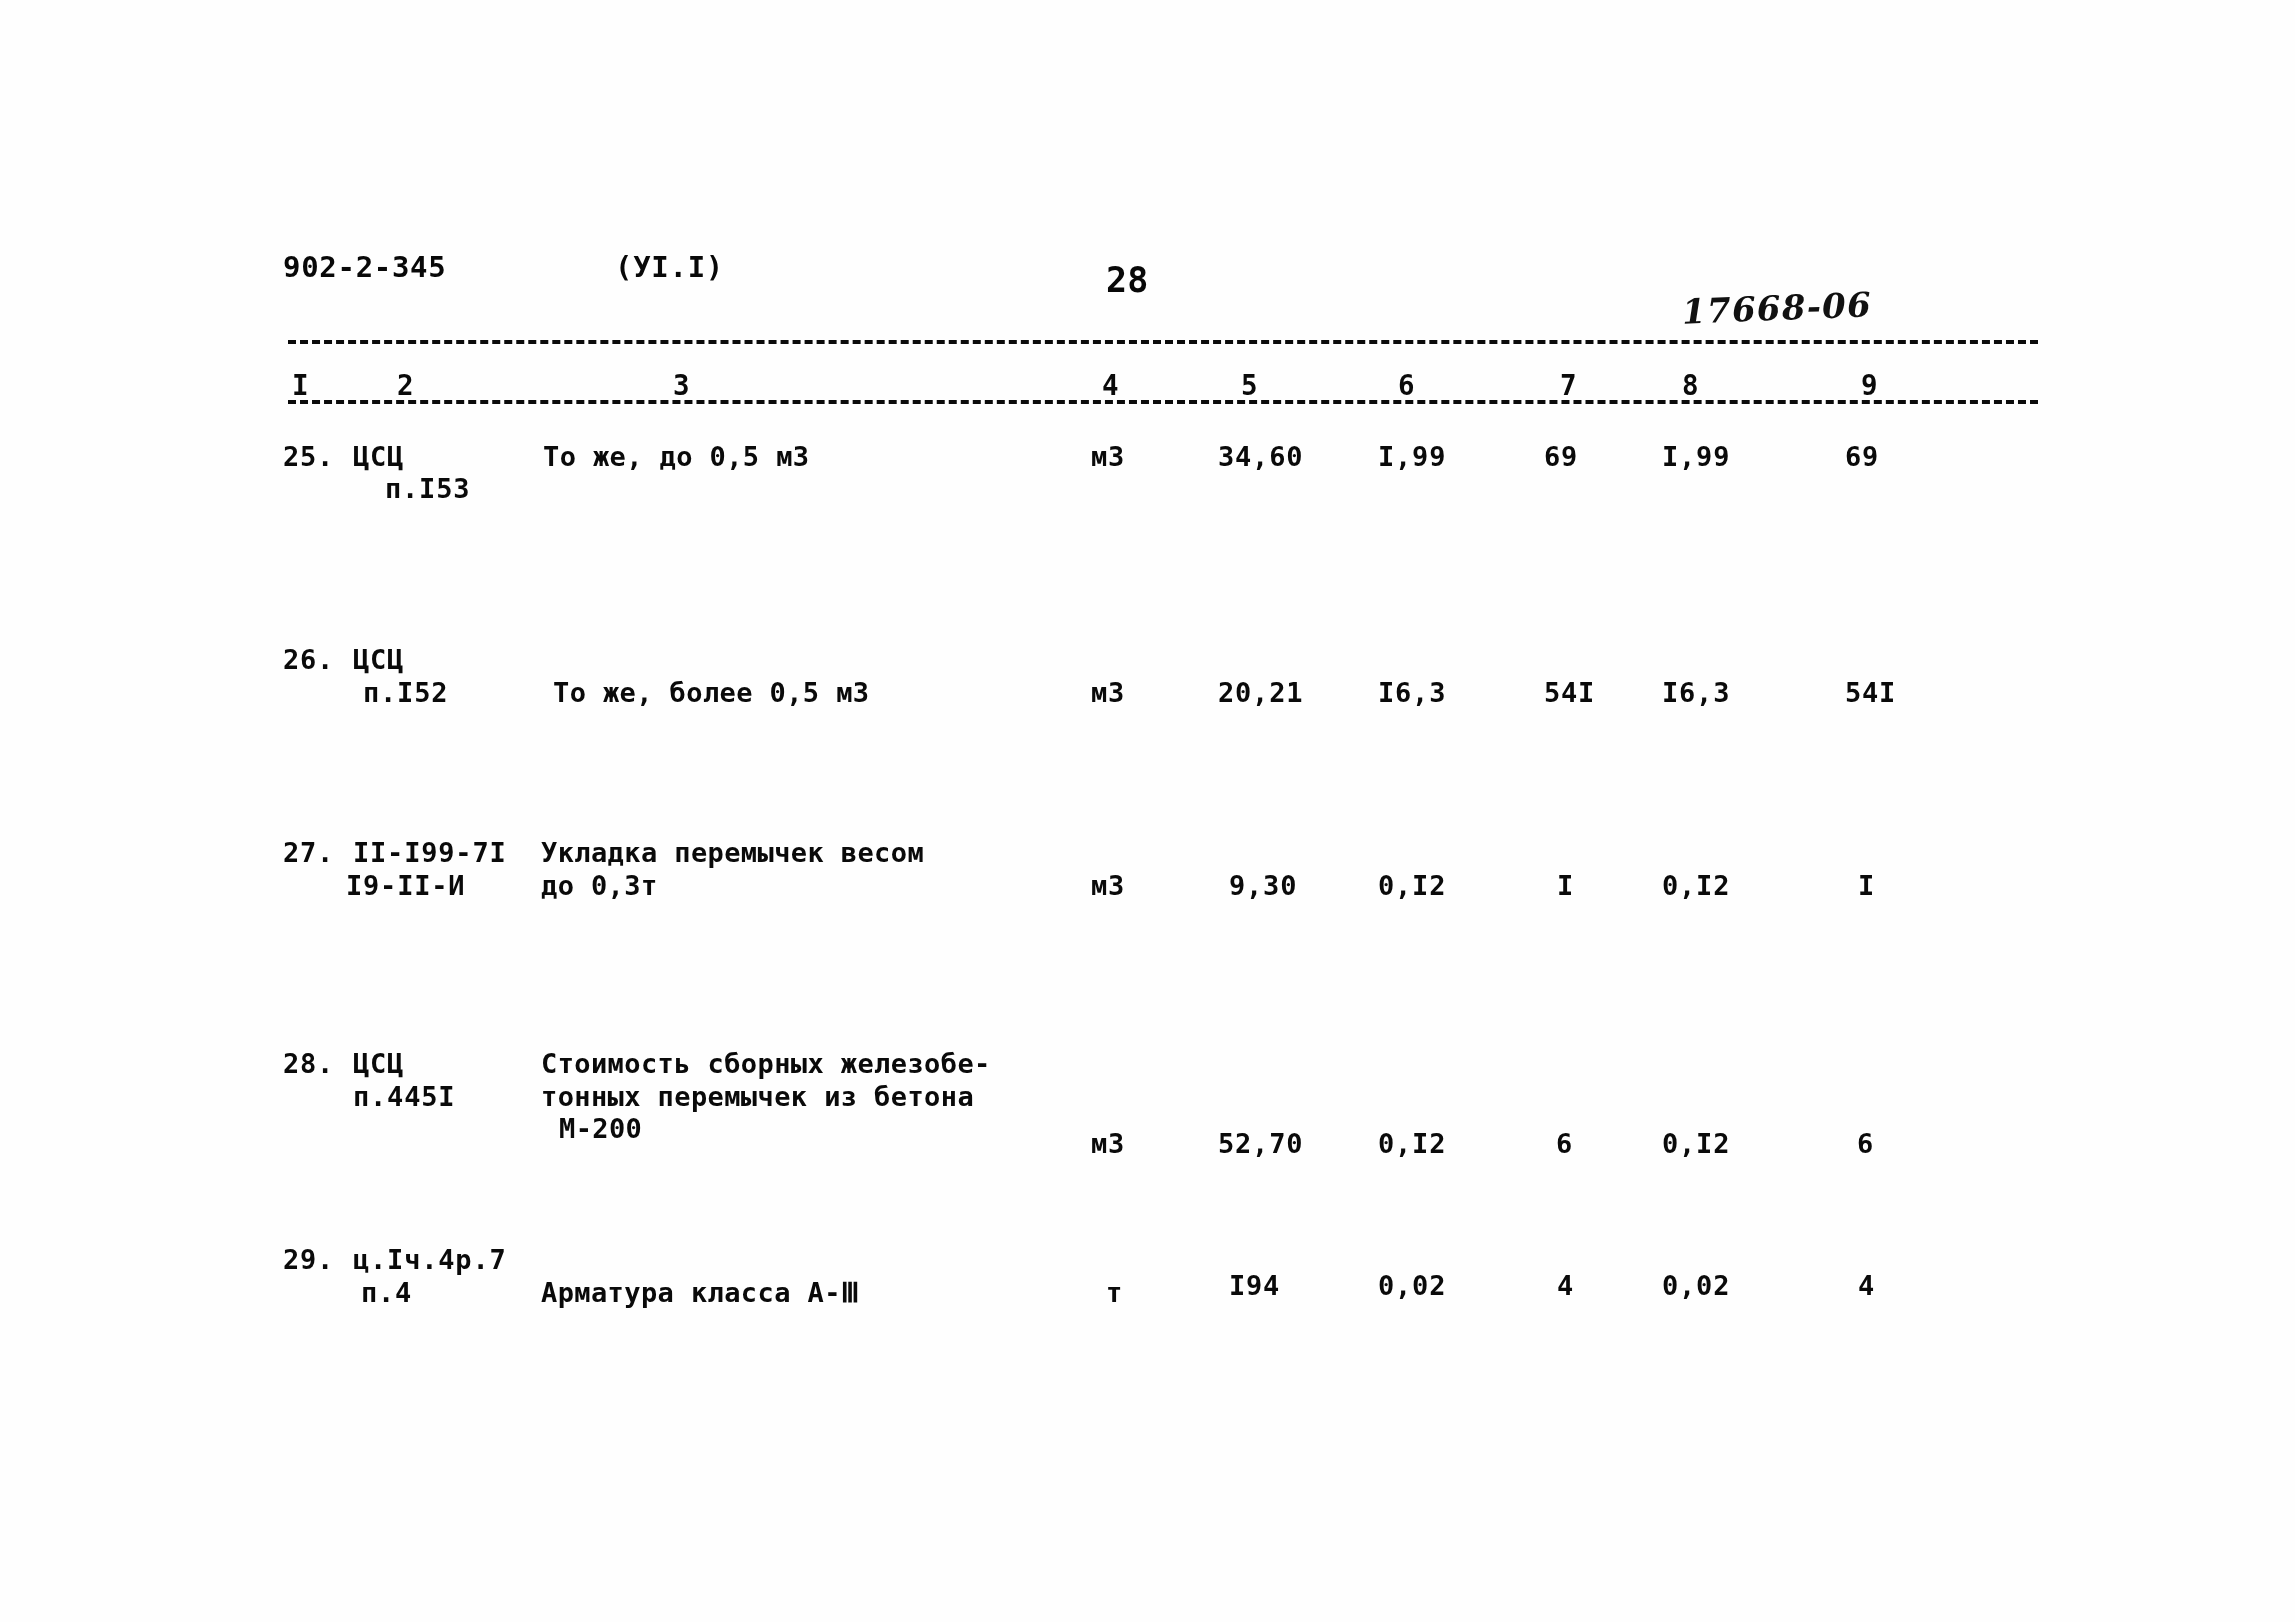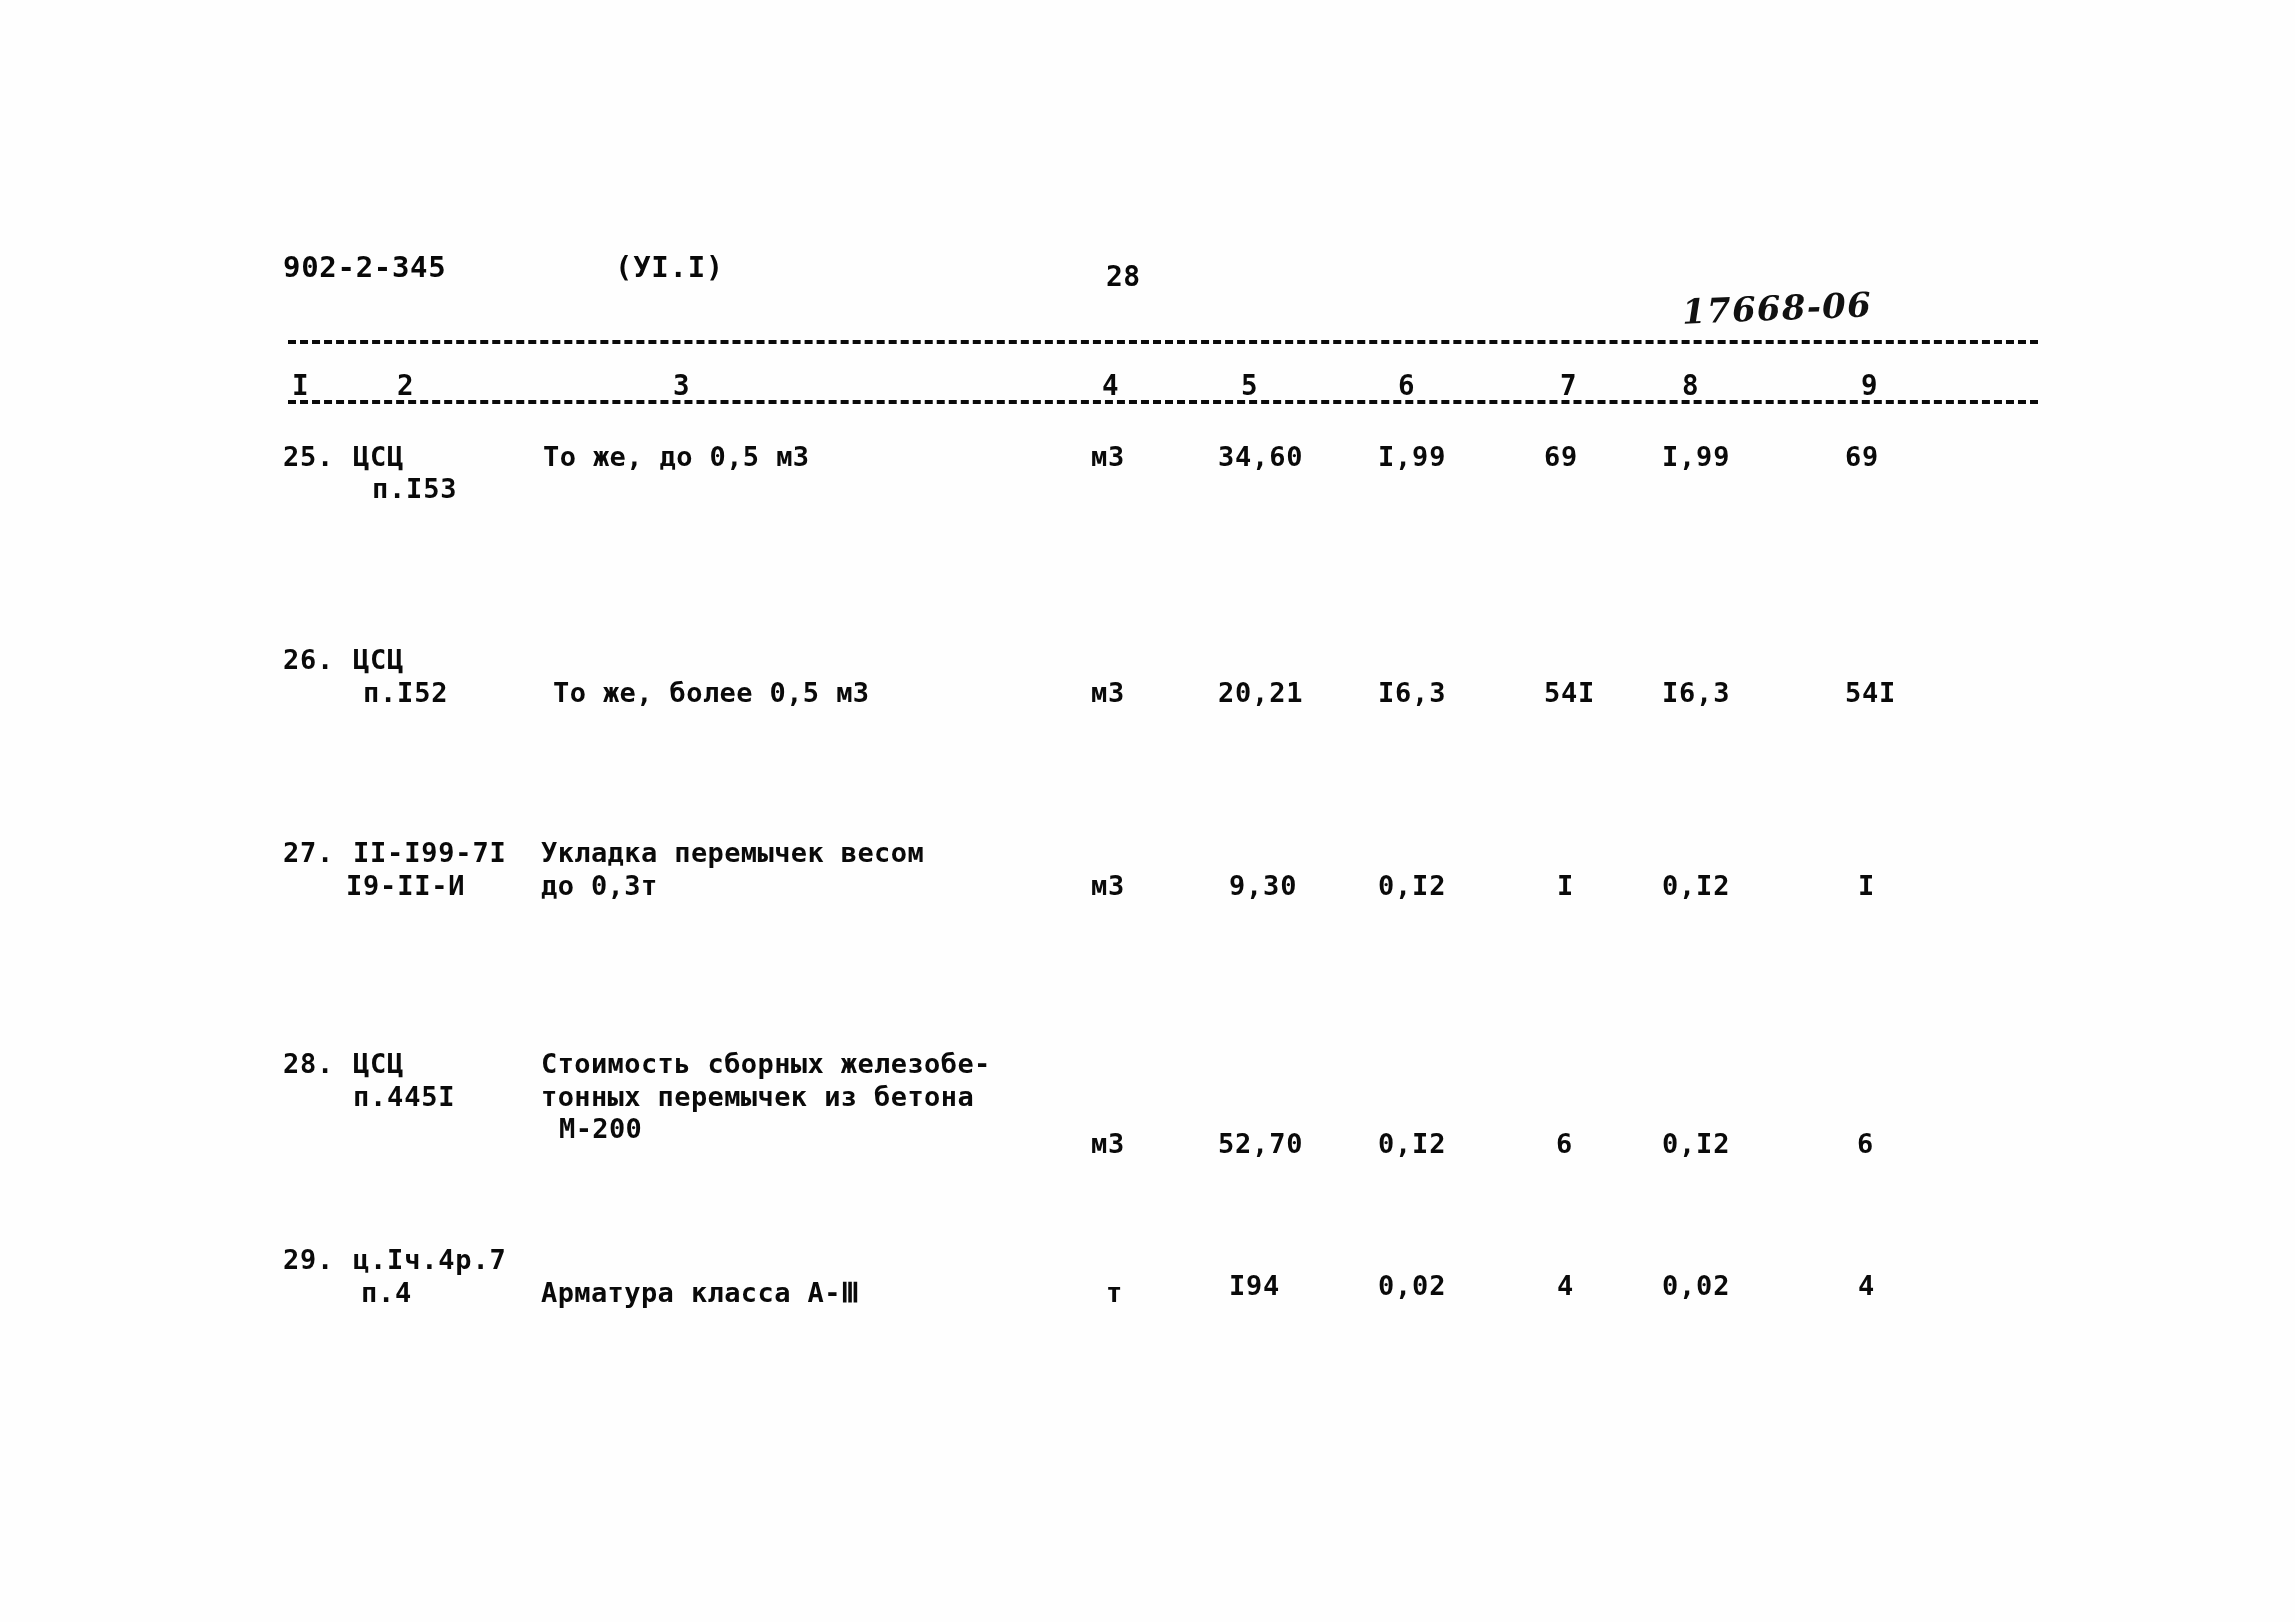--- a/index.html
+++ b/index.html
@@ -26,21 +26,21 @@
     color: #080808;
     -webkit-font-smoothing: none;
   }
   .mono {
     font-family: "DejaVu Sans Mono", "Liberation Mono", monospace;
   }
 
   
   .doc-code   { left: 283px;  top: 250px;  font-size: 29px; letter-spacing: 0.7px; }
   .part-code  { left: 605px;  top: 250px;  font-size: 29px; letter-spacing: 0.7px; margin-left: 10px; }
-  .page-no    { left: 1106px; top: 260px;  font-size: 28px; }
+  .page-no    { left: 1106px; top: 260px;  font-size: 35px; }
 
   
   .handwritten {
     position: absolute;
     left: 1682px;
     top: 288px;
     font-family: "DejaVu Serif", "Liberation Serif", serif;
     font-style: italic;
     font-weight: 700;
     font-size: 34px;
@@ -115,21 +115,21 @@
   <div class="colhdr mono" style="left:1098px">4</div>
   <div class="colhdr mono" style="left:1237px">5</div>
   <div class="colhdr mono" style="left:1394px">6</div>
   <div class="colhdr mono" style="left:1556px">7</div>
   <div class="colhdr mono" style="left:1678px">8</div>
   <div class="colhdr mono" style="left:1857px">9</div>
 
   <div class="row">
     <div class="cell c-num mono" style="left:283px;  top:440px">25.</div>
     <div class="cell c-code mono" style="left:353px;  top:440px">ЦСЦ</div>
-    <div class="cell c-code mono" style="left:372px;  top:472px">п.I53</div>
+    <div class="cell c-code mono" style="left:385px;  top:472px">п.I53</div>
     <div class="cell c-desc mono tight" style="left:543px; top:440px">То же, до 0,5 м3</div>
     <div class="cell c-unit mono" style="left:1091px; top:440px">м3</div>
     <div class="cell c-val mono" style="left:1218px; top:440px">34,60</div>
     <div class="cell c-val mono" style="left:1378px; top:440px">I,99</div>
     <div class="cell c-val mono" style="left:1544px; top:440px">69</div>
     <div class="cell c-val mono" style="left:1662px; top:440px">I,99</div>
     <div class="cell c-val mono" style="left:1845px; top:440px">69</div>
   </div>
 
   <div class="row">

